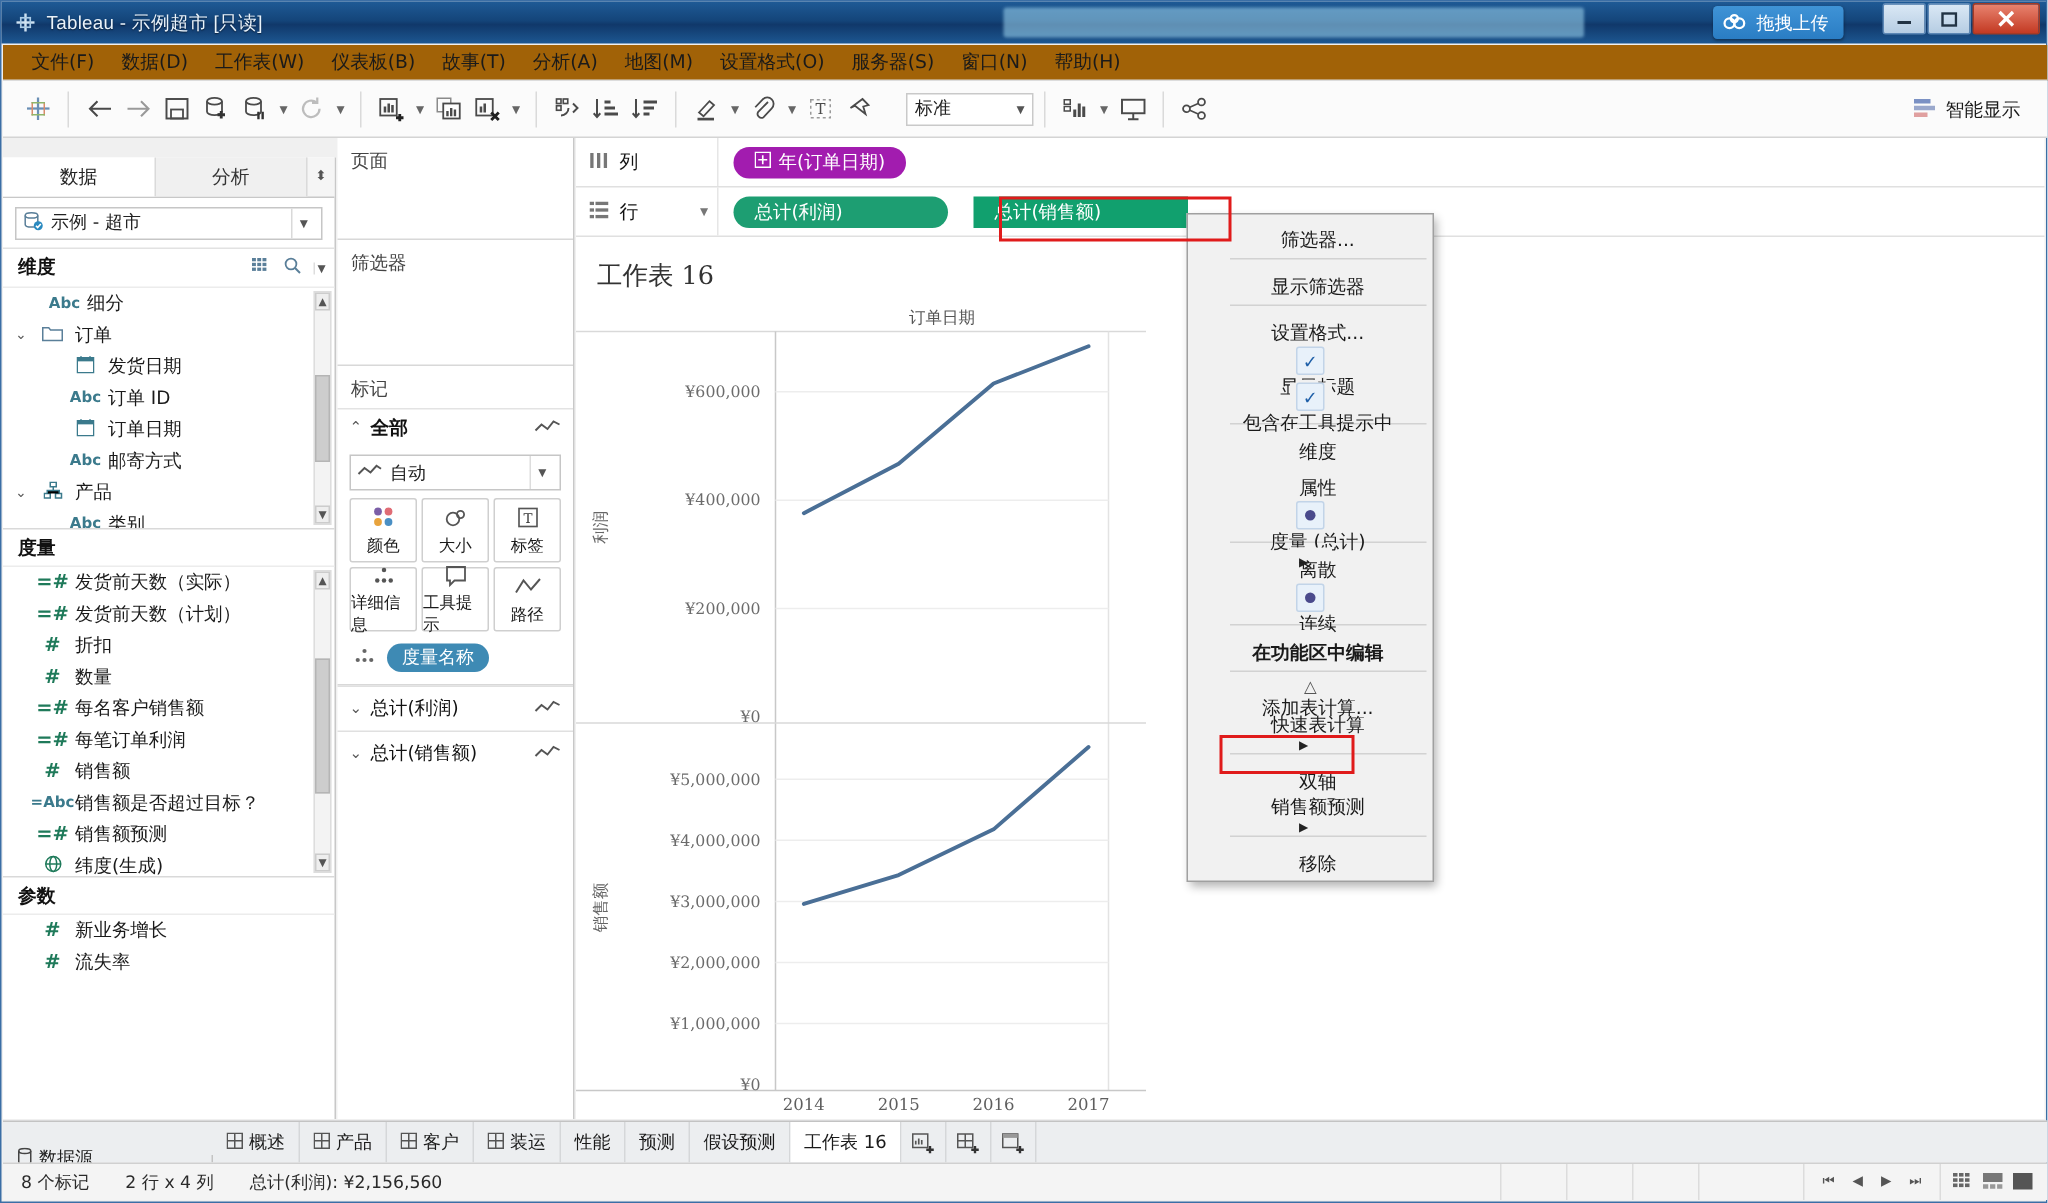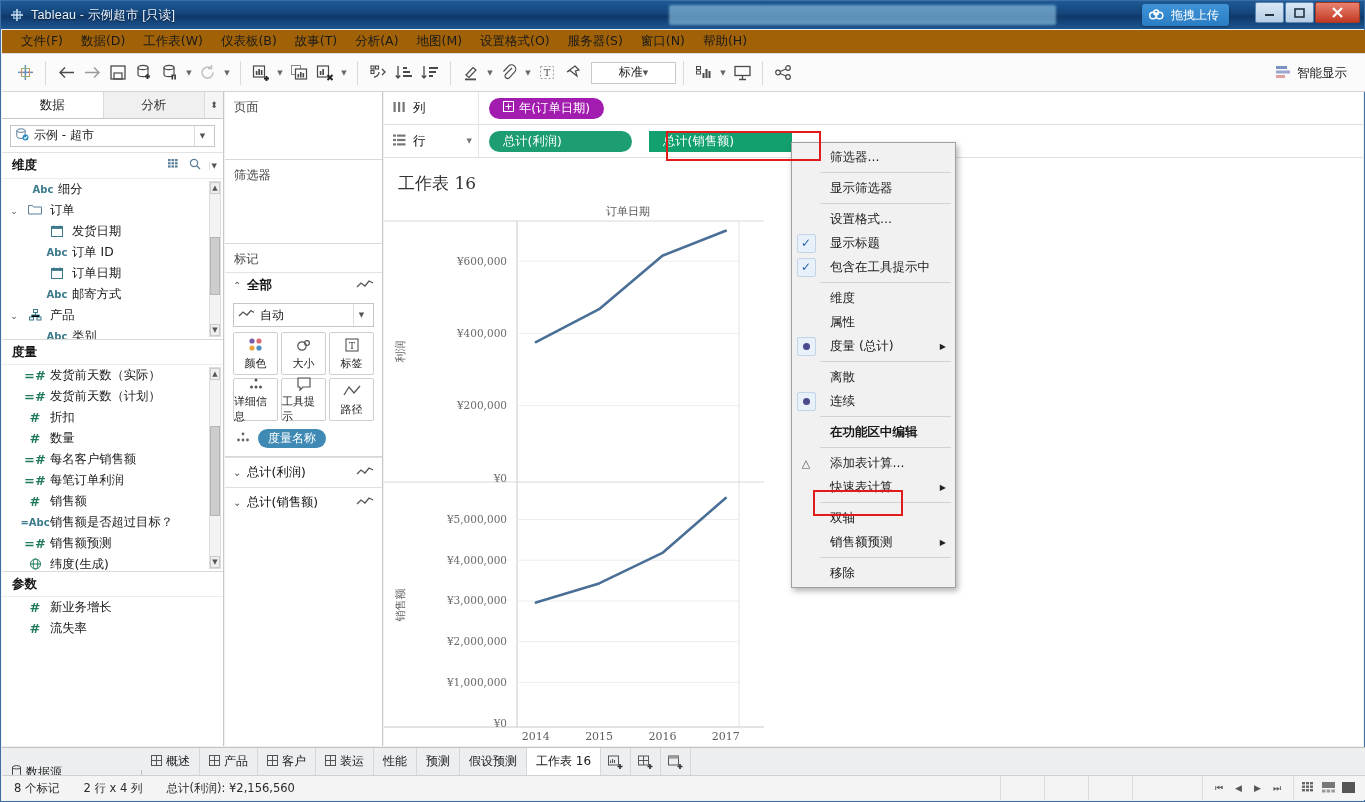--- a/index.html
+++ b/index.html
@@ -43,27 +43,27 @@
   .menubar .mi{ padding:3px 9px; color:#1a1a1a; font-size:12.5px; cursor:default;
      font-family:"DejaVu Sans",sans-serif;}
 
   
   .toolbar{ position:absolute;left:1px;top:53px;width:1363px;height:38px;
      background:#fbfbfb; border-bottom:1px solid #d4d4d4; display:flex;align-items:center;}
   .tsep{ width:1px;height:24px;background:#dadada;margin:0 7px;}
   .tbtn{ width:26px;height:26px; display:flex;align-items:center;justify-content:center;
      border-radius:3px; color:#4a4a4a; }
   .tb-caret{ font-size:7px; color:#666; width:12px; text-align:center;}
-  .std-box{ margin-left:5px; width:85px; height:22px; border:1px solid #c9c9c9; background:#fff;
-     display:flex;align-items:center;justify-content:center;padding:0 5px; font-size:12px;color:#222;}
+  .std-box{ margin-left:18px; width:85px; height:22px; border:1px solid #c9c9c9; background:#fff;
+     display:flex;align-items:center;justify-content:space-between;padding:0 5px; font-size:12px;color:#222;}
   .show-me{ position:absolute; right:10px; top:8px; height:22px; display:flex;align-items:center;
      padding:0 8px; font-size:12.5px; color:#1a1a1a;}
 
   
-  .leftpane{ position:absolute; left:1px; top:91px; width:222px; bottom:55px;
+  .leftpane{ position:absolute; left:1px; top:104px; width:222px; bottom:55px;
      background:#fff; border-right:1px solid #c8c8c8;}
   .pane-tabs{ display:flex; height:27px; border-bottom:1px solid #c8c8c8; background:#f5f5f5;}
   .pane-tab{ flex:1; display:flex;align-items:center;justify-content:center; font-size:12.5px;
      color:#222; border-right:1px solid #dadada; background:#fff;}
   .pane-tab.inactive{ background:#f0f0f0; color:#333;}
   .pane-tab-spin{ width:18px; display:flex;align-items:center;justify-content:center;color:#555;font-size:9px;}
   .ds-row{ height:34px; display:flex; align-items:center; padding:0 8px; border-bottom:1px solid #e2e2e2;}
   .ds-box{ flex:1; height:22px; border:1px solid #c6c6c6; background:#fff; display:flex;align-items:center;
      padding:0 4px; font-size:12px; color:#222;}
   .ds-box .dd{ margin-left:auto; width:16px;height:20px; border-left:1px solid #d9d9d9;
@@ -122,21 +122,21 @@
      padding:0 14px; color:#fff; font-size:12.3px; gap:5px;}
   .ws-title{ padding:14px 0 2px 14px; font-size:17px; color:#333;
      font-family:"DejaVu Serif","Liberation Serif",serif;}
   .chartwrap{ position:relative; }
 
   
   .ctxmenu{ position:absolute; left:790px; top:141px; width:165px;
      background:#f1f1f1; border:1px solid #a0a0a0; box-shadow:2px 3px 6px rgba(0,0,0,.3);
      z-index:80; padding:2px 0;}
   .ctx-item{ height:24px; display:flex;align-items:center; font-size:12.5px; color:#1a1a1a;
-     padding-left:0; position:relative;}
+     padding-left:0; position:relative;flex-direction:column;}
   .ctx-gut{ width:28px; height:100%; display:flex;align-items:center;justify-content:center;
      background:#f1f1f1;}
   .ctx-lab{ padding-left:10px; flex:1; }
   .ctx-item.bold .ctx-lab{ font-weight:bold;}
   .ctx-arrow{ margin-right:9px; font-size:8px; color:#222;}
   .ctx-sep{ height:1px; background:#d2d2d2; margin:3px 4px 3px 28px;}
   .ctx-check{ width:19px;height:19px;border:1px solid #c2d4e8;background:#e8f1fa;border-radius:2px;
      display:flex;align-items:center;justify-content:center;color:#1e5fa8;font-size:12px;font-weight:bold;}
   .ctx-radio{ width:19px;height:19px;border:1px solid #c2d4e8;background:#e8f1fa;border-radius:2px;
      display:flex;align-items:center;justify-content:center;}

